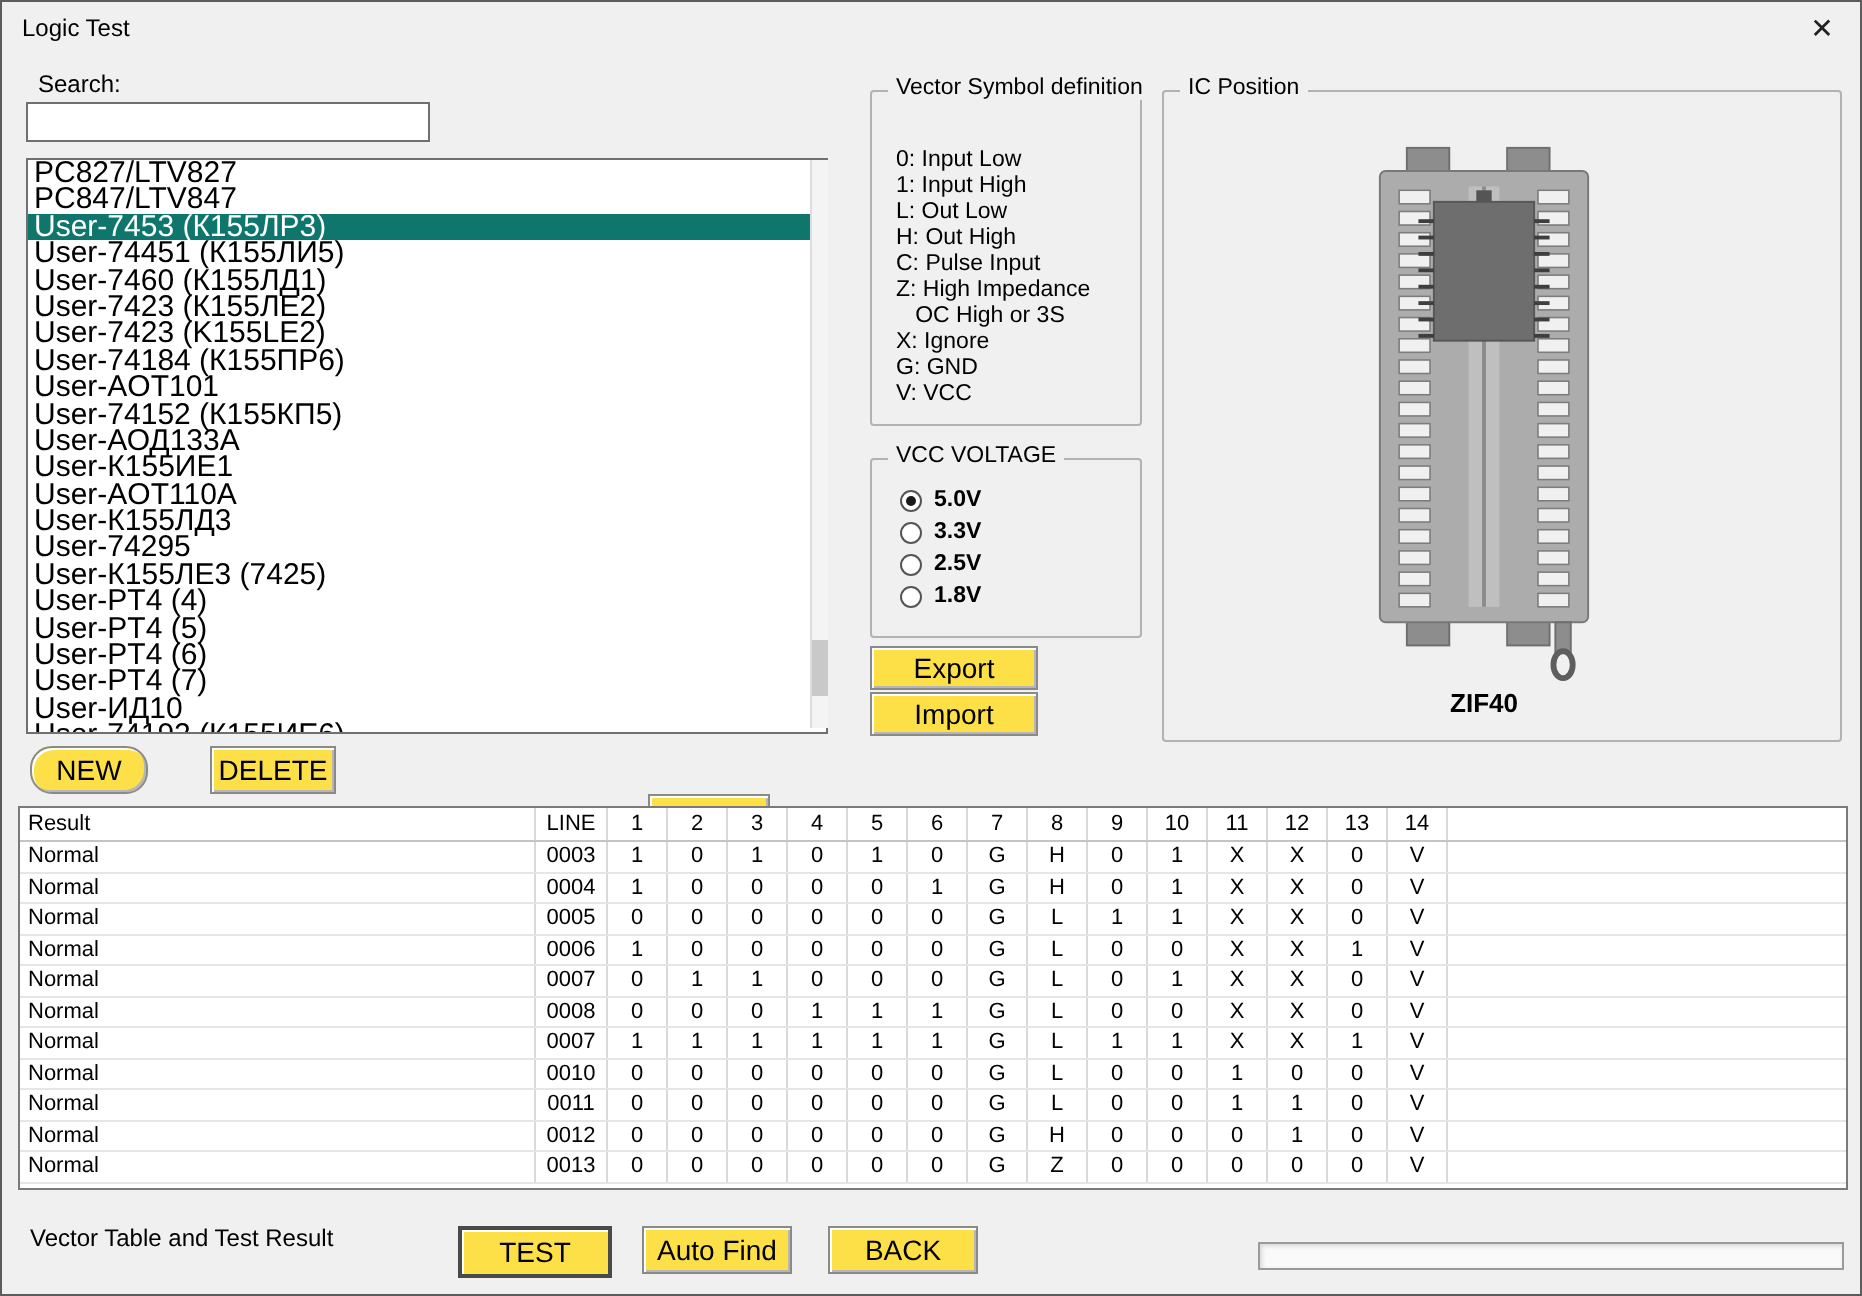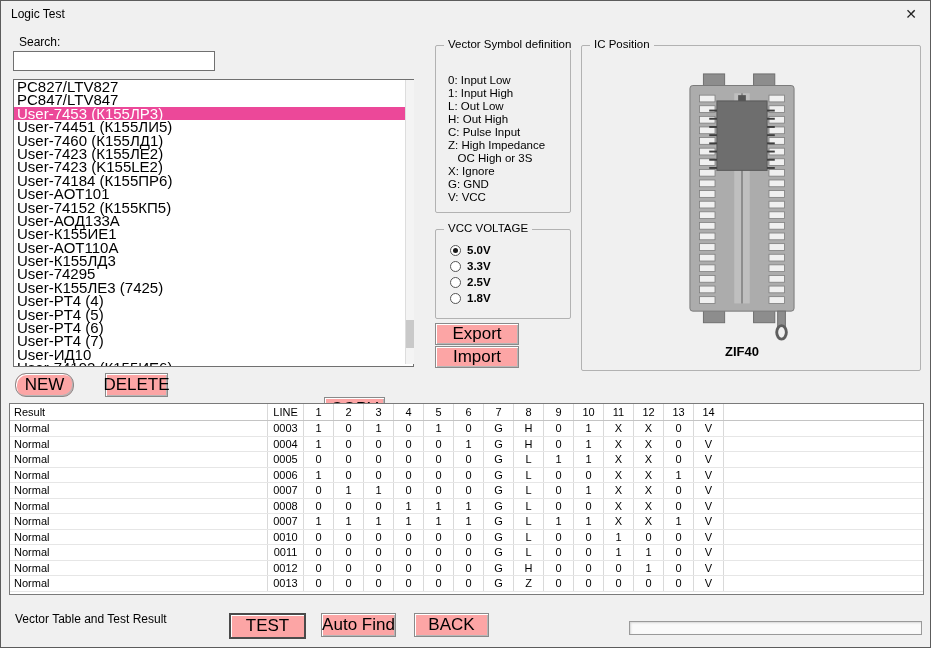--- a/index.html
+++ b/index.html
@@ -15,27 +15,27 @@
   .close{position:absolute;right:8px;top:3px;width:22px;height:20px;
     display:flex;align-items:center;justify-content:center;font-size:14px;color:#222;cursor:default;}
   
   .search-label{position:absolute;left:18px;top:34px;}
   .search-input{position:absolute;left:12px;top:50px;width:194px;height:18px;
     border:1px solid #707070;background:#fff;font-family:inherit;font-size:12px;padding:0 3px;}
   
   .listbox{position:absolute;left:12px;top:78px;width:399px;height:286px;
     background:#fff;border:1px solid #707070;overflow:hidden;}
   .list-item{height:13.4px;line-height:13.4px;font-size:15px;padding-left:3px;white-space:nowrap;}
-  .list-item.selected{background:#ec4899;color:#fff;}
+  .list-item.selected{background:#0f766e;color:#fff;}
   .list-scrollbar{position:absolute;right:0;top:0;bottom:0;width:8px;background:#f4f4f4;border-left:1px solid #ddd;}
   .list-scrollbar .thumb{position:absolute;top:240px;height:28px;left:0;right:0;background:#c9c9c9;}
   
-  .btn{position:absolute;height:22px;background:#fca5a5;border:1px solid #8a8a8a;
+  .btn{position:absolute;height:22px;background:#fde047;border:1px solid #8a8a8a;
     box-shadow:inset 1px 1px 0 #ffffff, inset -1px -1px 0 #b6b6b6;
-    display:flex;align-items:center;justify-content:center;font-size:17px;cursor:default;}
+    display:flex;align-items:center;justify-content:center;font-size:14px;cursor:default;}
   .btn.default{border:2px solid #4a4a4a;box-shadow:inset 1px 1px 0 #ffffff;}
   
   .group{position:absolute;border:1px solid #b2b2b2;border-radius:2px;}
   .group-title{position:absolute;top:-8px;left:8px;background:#f0f0f0;padding:0 4px;font-size:11.5px;white-space:nowrap;}
   .sym-lines{position:absolute;left:12px;top:28px;right:4px;}
   .sym-line{line-height:13px;font-size:11.5px;white-space:pre;}
   
   .vcc-options{position:absolute;left:14px;top:12px;font-weight:bold;}
   .radio-row{display:flex;align-items:center;gap:6px;height:16px;cursor:default;}
   .radio-dot{width:11px;height:11px;border:1px solid #555;border-radius:50%;background:#fff;position:relative;box-sizing:border-box;}

